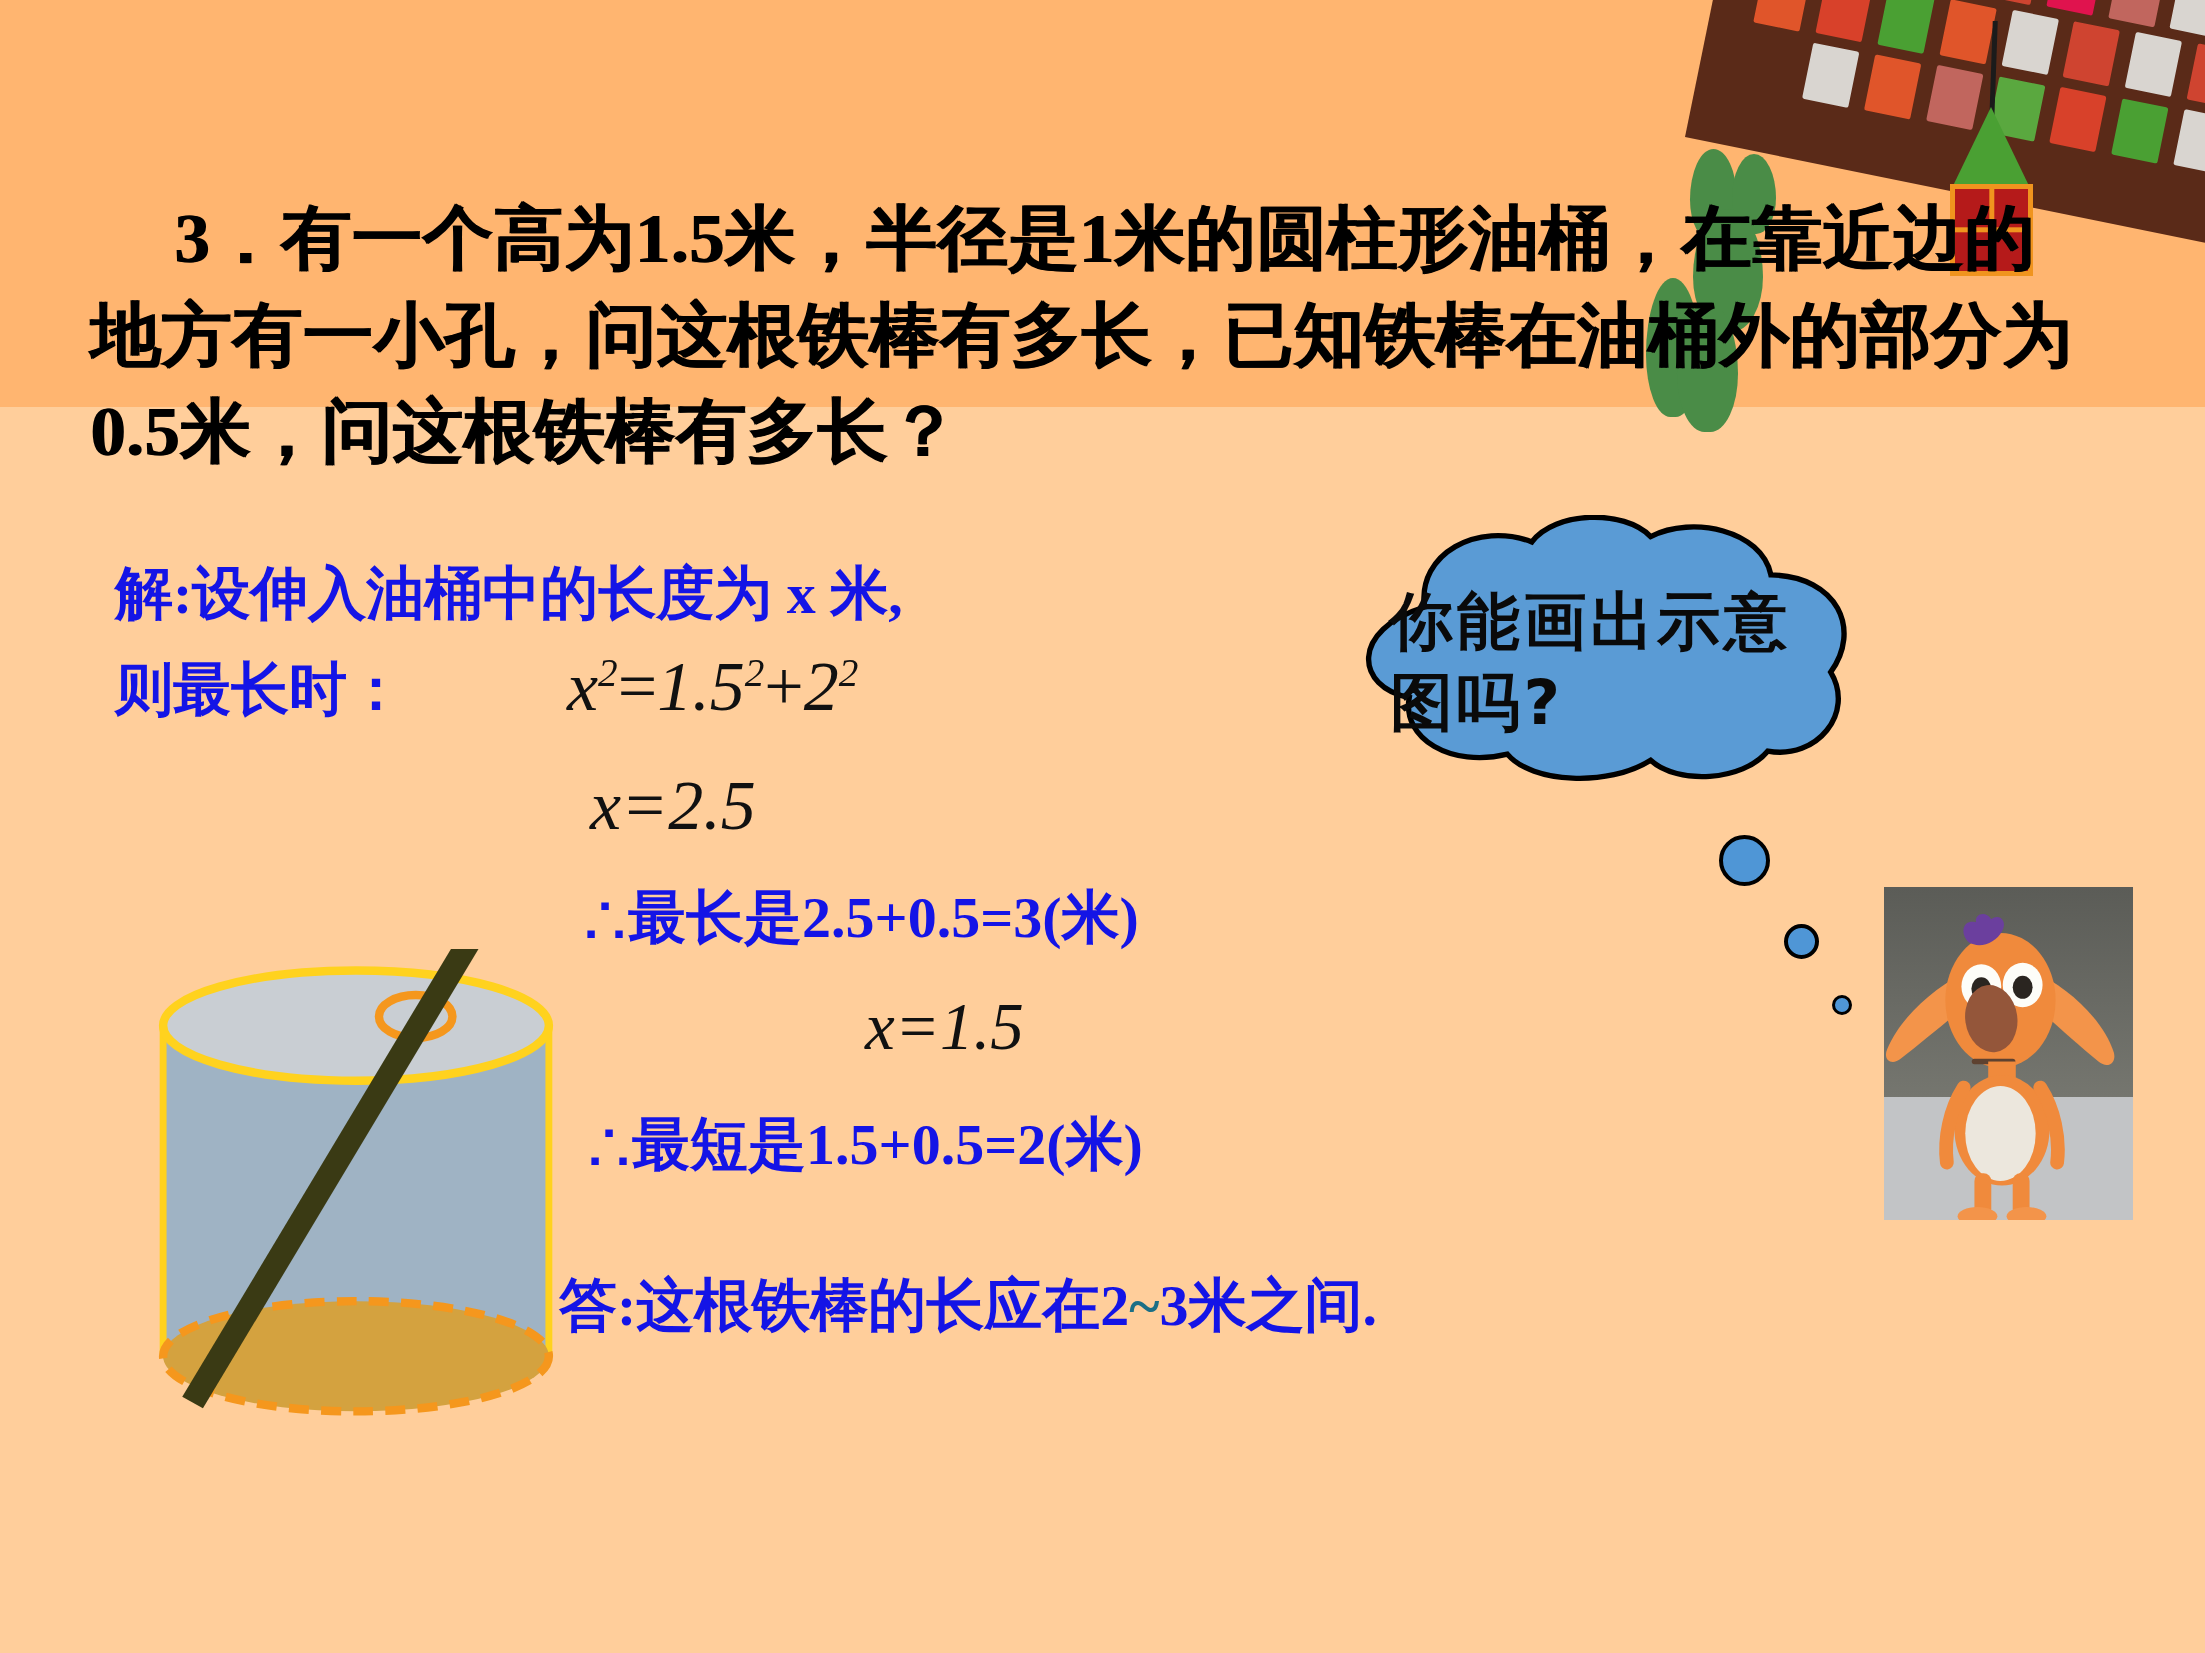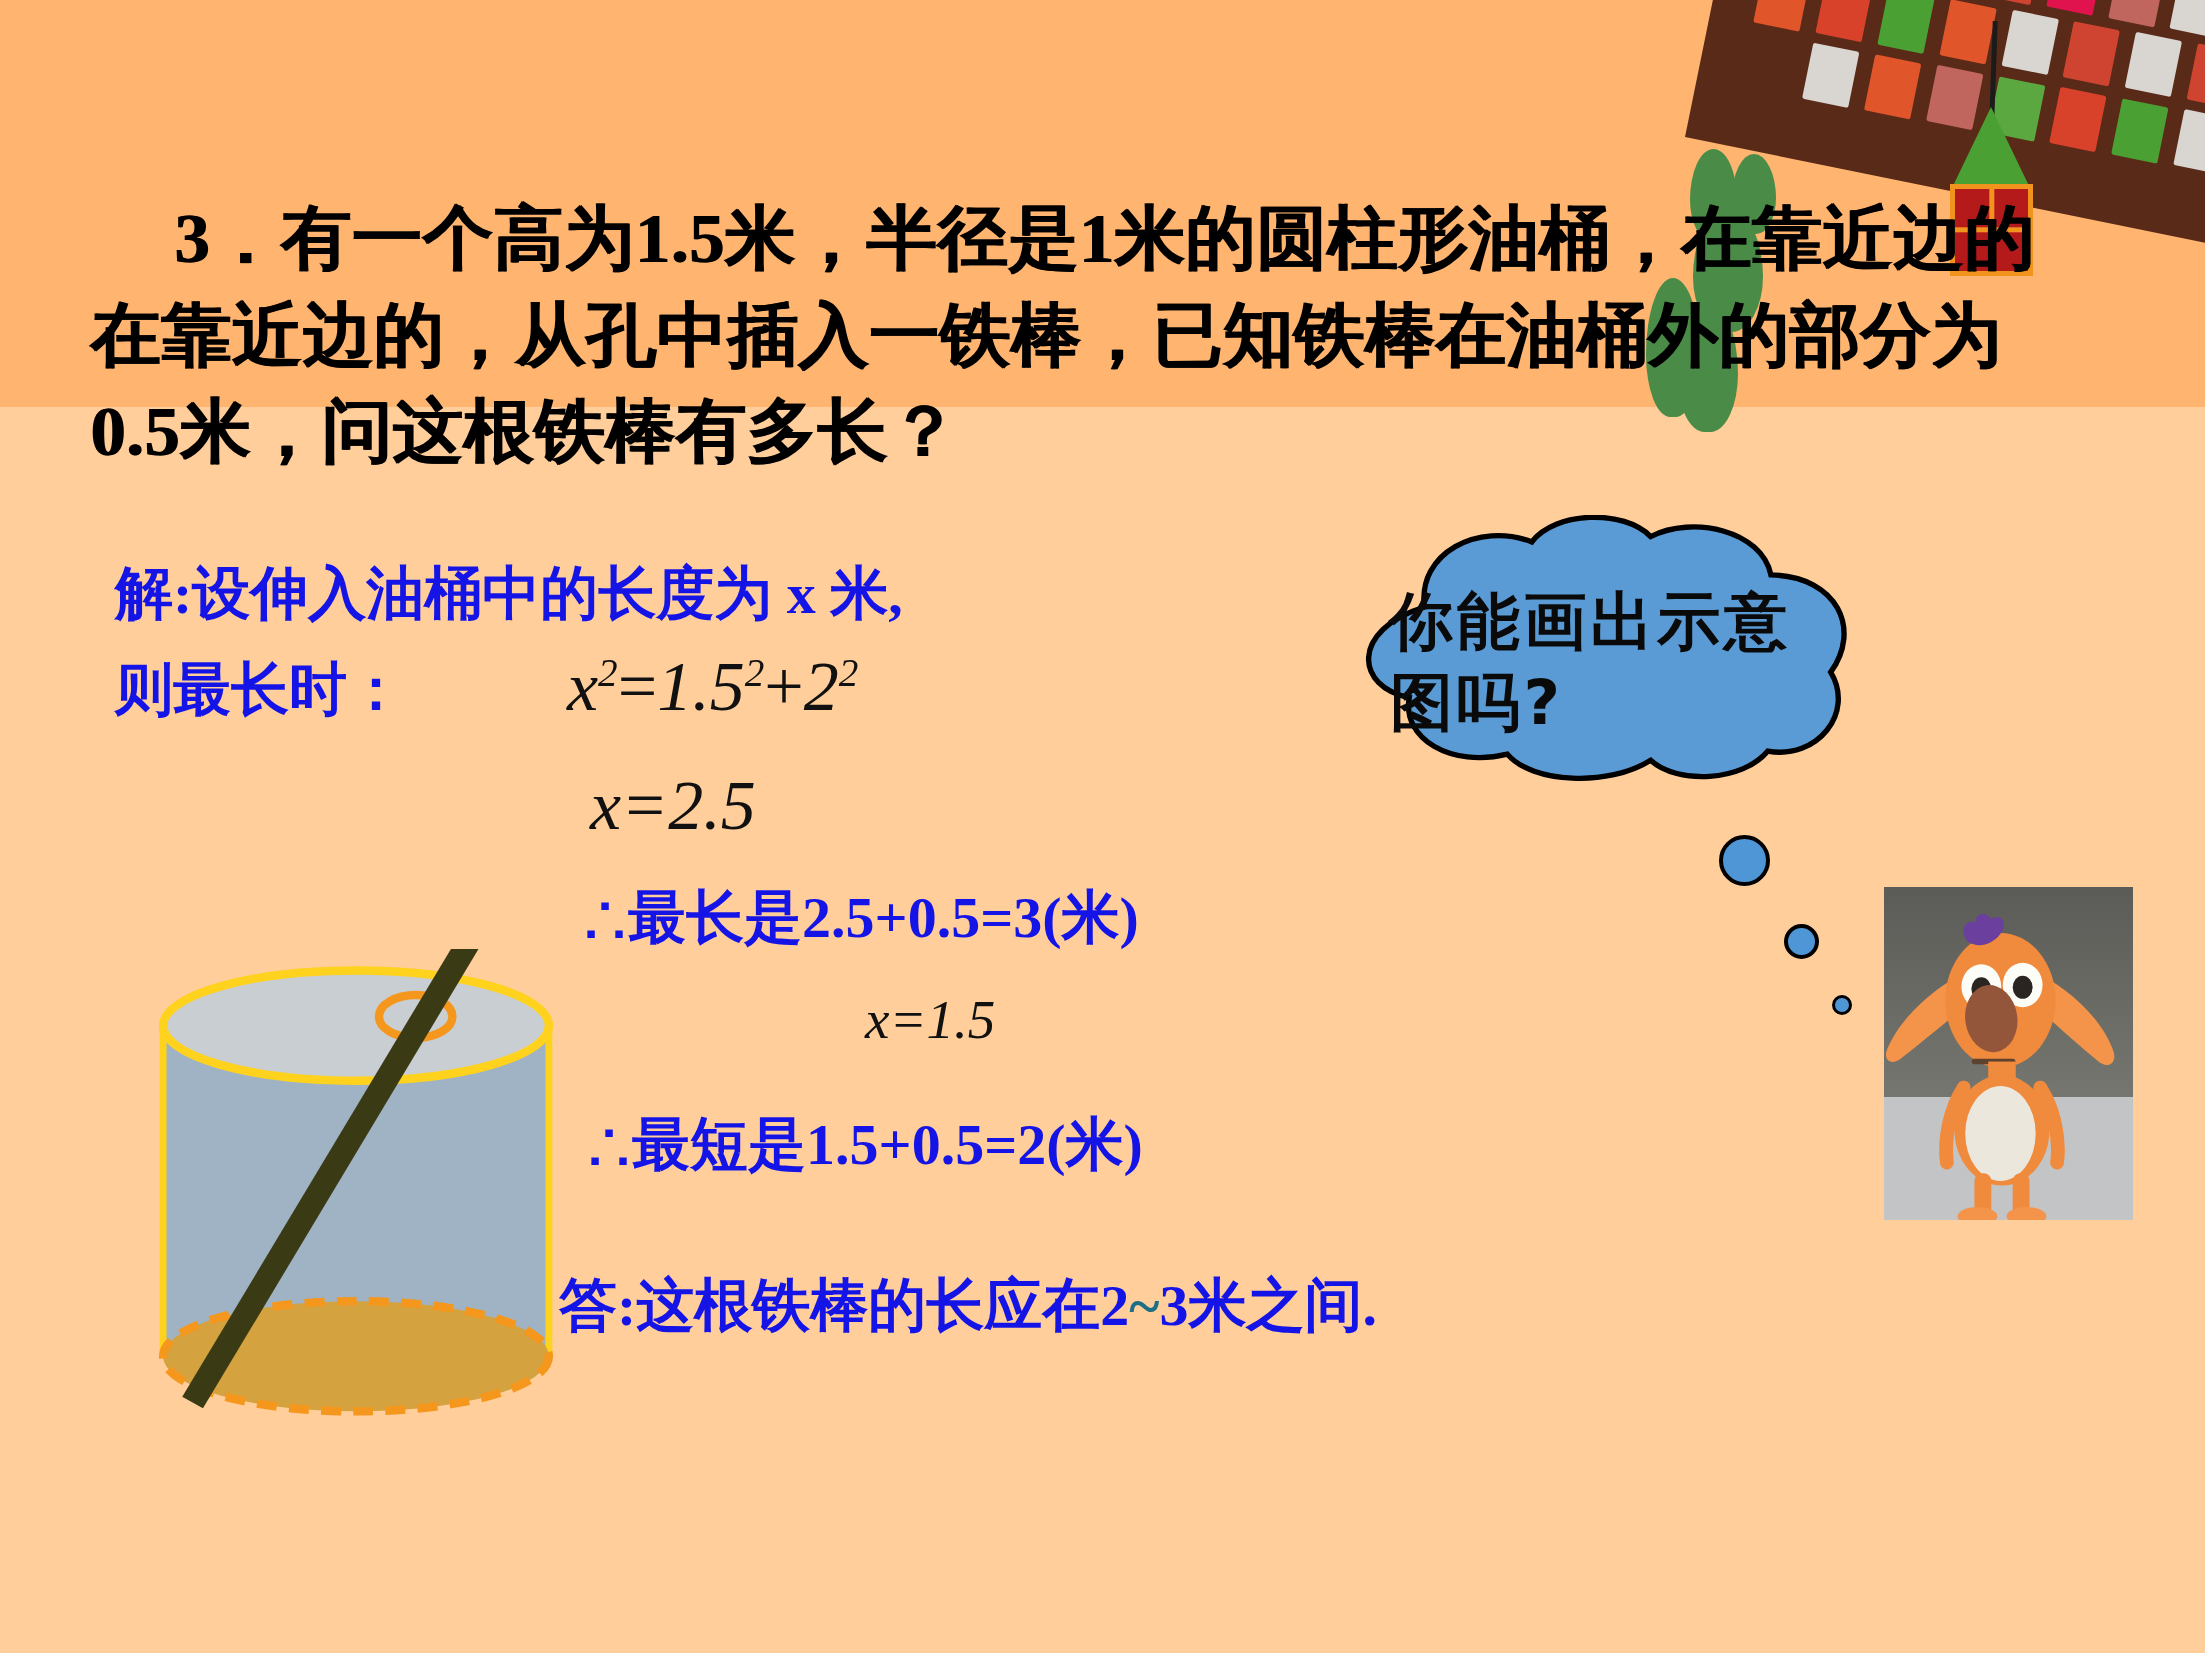--- a/index.html
+++ b/index.html
@@ -83,21 +83,21 @@
   .sol-l6{left:559px;top:1267px;font-size:58px;}
   .tilde{color:#1b6f86;}
 
   
   .eq{
     position:absolute;color:#111;font-family:"Liberation Serif", serif;
     font-style:italic;white-space:nowrap;
   }
   .eq1{left:567px;top:647px;font-size:70px;}
   .eq2{left:590px;top:766px;font-size:70px;}
-  .eq3{left:865px;top:988px;font-size:55px;}
+  .eq3{left:865px;top:988px;font-size:67px;}
   .eq sup{font-size:0.56em;vertical-align:super;}
   .eq .op{font-style:normal;}
 
   
   .bubble{
     position:absolute;left:1302px;top:515px;width:567px;height:276px;
   }
   .bubble svg{display:block;}
   .btxt{
     position:absolute;left:1390px;top:582px;width:436px;
@@ -169,21 +169,21 @@
     <div class="cpad" style="left:86px;top:4.6px;   width:44px;  height:80px;"></div>
     <div class="cpad" style="left:47px; top:60px;  width:70px;  height:123px;"></div>
     <div class="cpad" style="left:0px;  top:129px; width:54px;  height:139px;"></div>
     <div class="cpad" style="left:31px; top:153px; width:61px;  height:130px;"></div>
   </div>
 
   <div class="headline">
     <div>
       <span class="indent"></span><span>3．</span><span>有一个高为1.5米，半径是1米的圆柱形油桶，在靠近边的</span>
     </div>
-    <div><span>在靠近边的，从孔中插入一铁棒，已知铁棒在油桶外的部分为</span></div>
+    <div><span>地方有一小孔，问这根铁棒有多长，已知铁棒在油桶外的部分为</span></div>
     <div><span>0.5米，问这根铁棒有多长？</span></div>
   </div>
 
   <div class="sol sol-l2">则最长时：</div>
   <div class="sol sol-l1">解:设伸入油桶中的长度为 x  米,</div>
 
   <div class="eq eq1">
     <span>x</span><sup>2</sup><span class="op">=</span><span>1.5</span><sup>2</sup><span class="op">+</span><span>2</span><sup>2</sup>
   </div>
 

